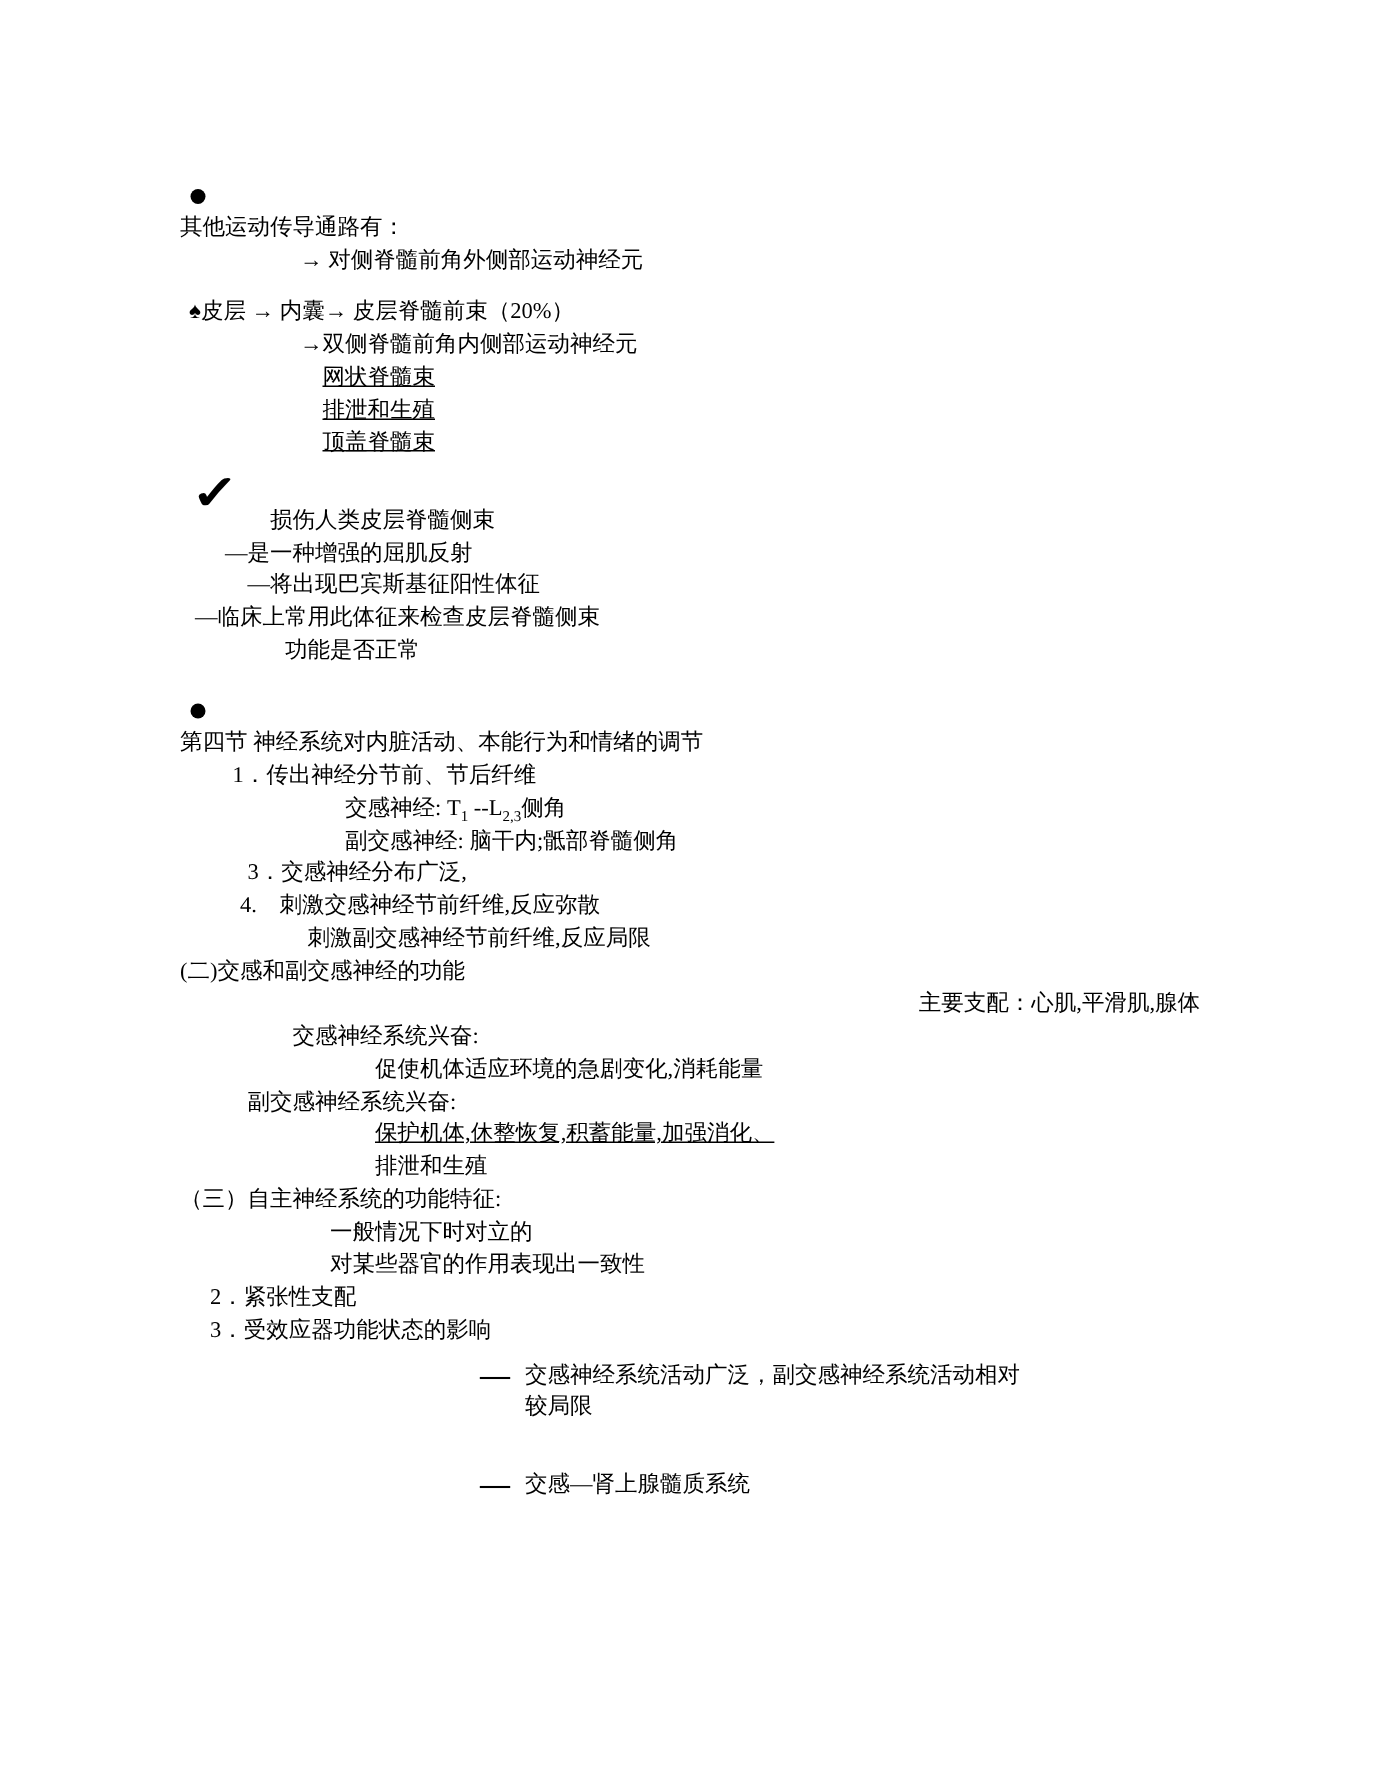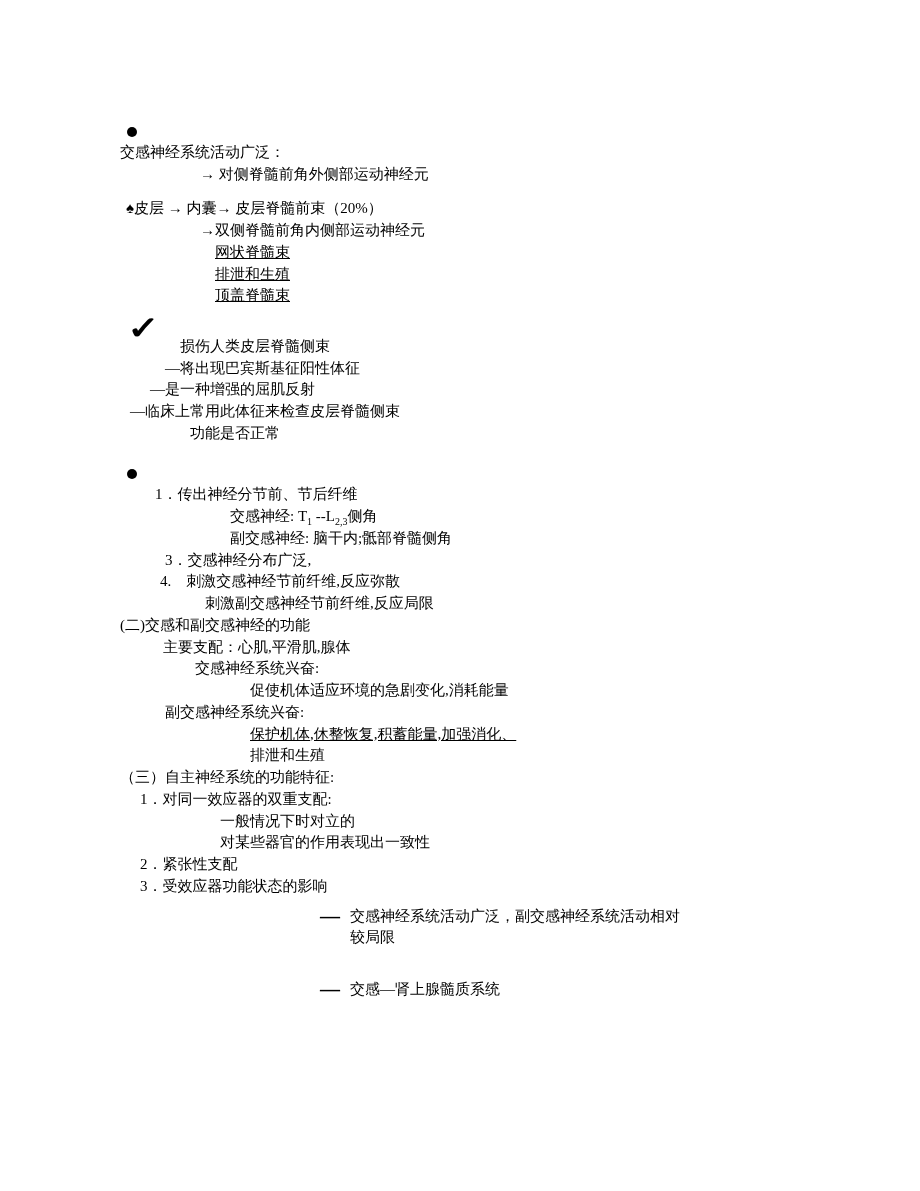--- a/index.html
+++ b/index.html
@@ -64,71 +64,71 @@
   .box-text { display: inline-block; max-width: 340px; }
 </style>
 </head>
 <body>
 
 <div class="page">
 
   <div class="para">
     <span class="bullet-dot"></span>
   </div>
-  <div class="para indent2">交感神经系统活动广泛：</div>
+  <div class="para indent2">其他运动传导通路有：</div>
 
   <div class="para" style="margin-left:80px;">→ 对侧脊髓前角外侧部运动神经元</div>
 
   <div style="height:12px;"></div>
 
   <div class="para" style="margin-left:6px;">
     <span class="spade">♠</span><span>皮层  →  内囊→  皮层脊髓前束（20%）</span>
   </div>
   <div class="para" style="margin-left:80px;">→双侧脊髓前角内侧部运动神经元</div>
 
   <div class="para underline" style="margin-left:95px;">网状脊髓束</div>
   <div class="para underline" style="margin-left:95px;">排泄和生殖</div>
   <div class="para underline" style="margin-left:95px;">顶盖脊髓束</div>
 
   <div style="height:12px;"></div>
 
   <div class="para">
     <span class="check">✓</span>
   </div>
   <div class="para" style="margin-left:60px;margin-top:-10px;">损伤人类皮层脊髓侧束</div>
+  <div class="para" style="margin-left:30px;">—是一种增强的屈肌反射</div>
   <div class="para" style="margin-left:45px;">—将出现巴宾斯基征阳性体征</div>
-  <div class="para" style="margin-left:30px;">—是一种增强的屈肌反射</div>
   <div class="para" style="margin-left:10px;">—临床上常用此体征来检查皮层脊髓侧束</div>
   <div class="para" style="margin-left:70px;">功能是否正常</div>
 
   <div style="height:18px;"></div>
 
   <div class="para">
     <span class="bullet-dot"></span>
   </div>
+  <div class="para indent2">第四节  神经系统对内脏活动、本能行为和情绪的调节</div>
 
   <div class="para" style="margin-left:35px;">1．<span>传出神经分节前、节后纤维</span></div>
   <div class="para" style="margin-left:110px;">
     <span>交感神经: T</span><span class="sub">1</span><span> --L</span><span class="sub">2,3</span><span>侧角</span>
   </div>
   <div class="para" style="margin-left:110px;">副交感神经:  脑干内;骶部脊髓侧角</div>
   <div class="para" style="margin-left:45px;">3．<span>交感神经分布广泛,</span></div>
   <div class="para" style="margin-left:40px;">4.　<span>刺激交感神经节前纤维,反应弥散</span></div>
   <div class="para" style="margin-left:85px;">刺激副交感神经节前纤维,反应局限</div>
 
   <div class="para" style="margin-left:0px;">(二)交感和副交感神经的功能</div>
-  <div class="para" style="margin-left:43px;">主要支配：心肌,平滑肌,腺体</div>
+  <div class="para" style="margin-left:43px;text-align:right;">主要支配：心肌,平滑肌,腺体</div>
   <div class="para" style="margin-left:75px;">交感神经系统兴奋:</div>
   <div class="para" style="margin-left:130px;">促使机体适应环境的急剧变化,消耗能量</div>
   <div class="para" style="margin-left:45px;">副交感神经系统兴奋:</div>
   <div class="para" style="margin-left:130px;text-decoration:underline;">保护机体,休整恢复,积蓄能量,加强消化、</div>
   <div class="para" style="margin-left:130px;">排泄和生殖</div>
 
   <div class="para" style="margin-left:0px;">（三）自主神经系统的功能特征:</div>
-  <div class="para" style="margin-left:20px;">1．<span>对同一效应器的双重支配:</span></div>
   <div class="para" style="margin-left:100px;">一般情况下时对立的</div>
   <div class="para" style="margin-left:100px;">对某些器官的作用表现出一致性</div>
   <div class="para" style="margin-left:20px;">2．<span>紧张性支配</span></div>
   <div class="para" style="margin-left:20px;">3．<span>受效应器功能状态的影响</span></div>
 
   <div class="box-line">
     <span class="dash">—</span>
     <span class="box-text">交感神经系统活动广泛，副交感神经系统活动相对较局限</span>
   </div>
 

